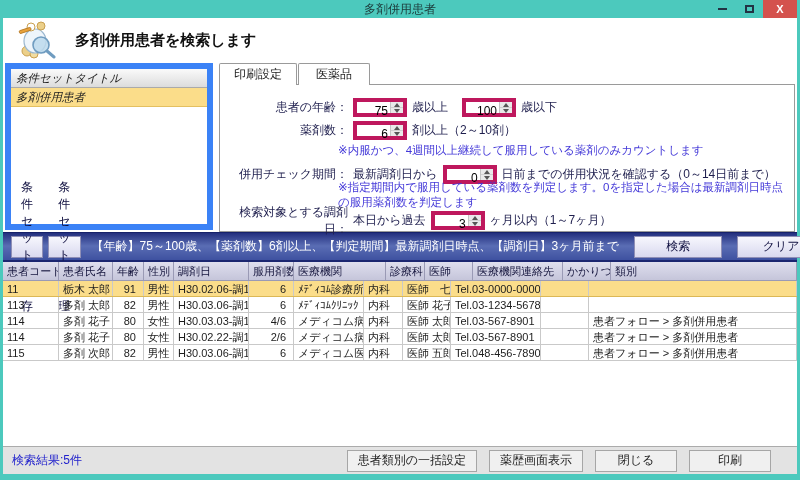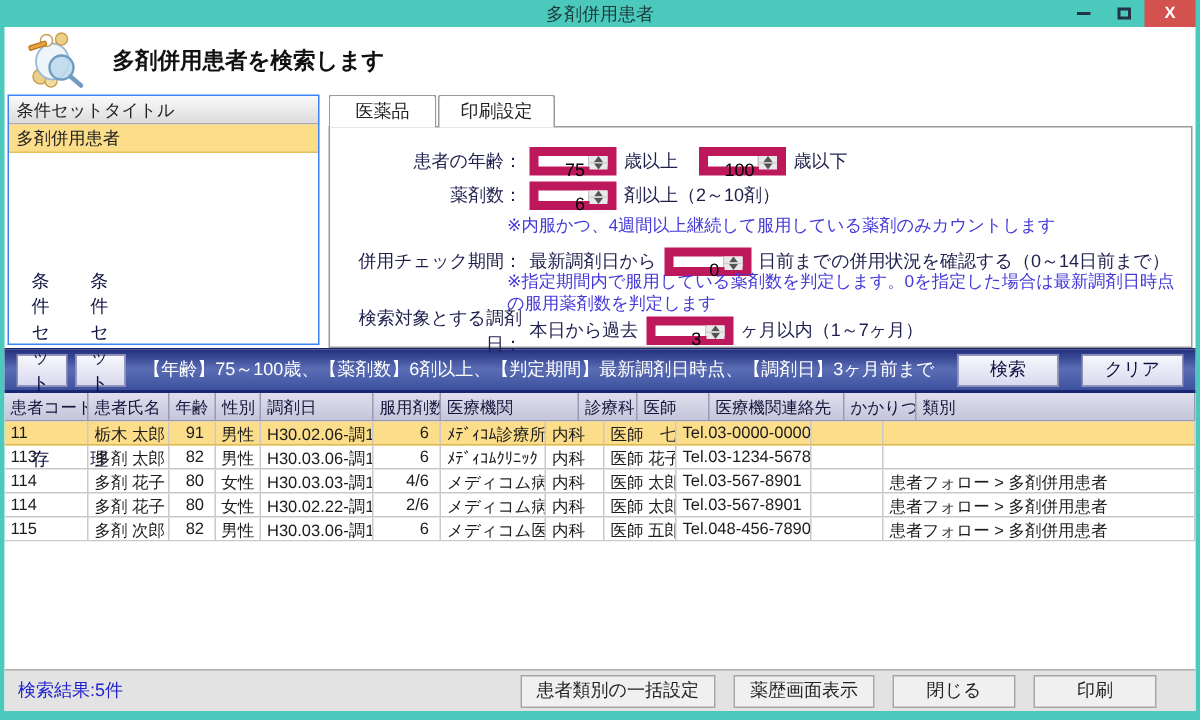--- a/index.html
+++ b/index.html
@@ -30,22 +30,22 @@
   .win-btn.close { width: 34px; background: #d4524d; color: #fff; font-size: 11px; font-weight: bold; }
   
   .content { width: 794px; height: 456px; background: #fff; display: flex; flex-direction: column; }
   .app-header { height: 44px; display: flex; align-items: center; padding-left: 14px; }
   .app-icon { width: 40px; height: 38px; margin-right: 18px; }
   .app-title { font-size: 15px; font-weight: bold; color: #111; }
   
   .main-row { height: 170px; display: flex; padding: 0 2px; }
   .cond-panel {
     width: 208px; height: 167px; margin-top: 1px;
-    border: 1px solid #3b82f6; background: #fff;
-    display: flex; flex-direction: column;
+    border: 6px solid #3b82f6; background: #fff;
+    display: flex; flex-direction: column; font-style: italic;
   }
   .cond-header {
     height: 19px; background: linear-gradient(#fafafa, #dcdcdc);
     border-bottom: 1px solid #aaa; font-size: 11.5px; color: #222;
     display: flex; align-items: center; padding-left: 5px;
   }
   .cond-item { height: 19px; font-size: 11.5px; color: #222; display: flex; align-items: center; padding-left: 5px; }
   .cond-item.selected { background: #fbdd8a; border-bottom: 1px solid #e4c060; }
   
   .right-area { flex: 1; margin-left: 6px; display: flex; flex-direction: column; }
@@ -60,42 +60,42 @@
   .tab.active { background: linear-gradient(#fdf2cd, #f3c14e); border-color: #c28f2c; }
   .form-panel {
     flex: 1; border: 1px solid #9a9a9a; margin-top: -1px; background: #fff;
     padding-top: 10px; position: relative; z-index: 1;
   }
   .frow { display: flex; align-items: center; height: 21px; margin-top: 2px; font-size: 12px; color: #1f1f4e; }
   .flabel { width: 128px; text-align: right; flex-shrink: 0; }
   .fnote { margin-left: 118px; height: 19px; display: flex; align-items: center; font-size: 11.5px; color: #4338d8; }
   .spin {
     display: inline-flex; align-items: stretch; height: 19px;
-    border: 6px solid #be185d; background: #fff; margin: 0 5px;
+    border: 4px solid #be185d; background: #fff; margin: 0 5px;
   }
   .spin .val { width: 33px; font-size: 12px; color: #000; text-align: right; padding: 2px 2px 0 0; }
   .spin .btns { display: flex; flex-direction: column; width: 13px; border-left: 1px solid #c4c4c4; }
   .spin .sb { flex: 1; display: flex; align-items: center; justify-content: center; background: #e9e9e9; }
   .spin .sb + .sb { border-top: 1px solid #cfcfcf; }
   .tri-up { width: 0; height: 0; border-left: 3px solid transparent; border-right: 3px solid transparent; border-bottom: 4px solid #555; }
   .tri-down { width: 0; height: 0; border-left: 3px solid transparent; border-right: 3px solid transparent; border-top: 4px solid #555; }
   
   .toolbar {
     height: 30px; display: flex; align-items: center; padding: 0 8px;
     background: linear-gradient(180deg, #232f7e 0%, #5a6db4 48%, #3e51a0 100%);
     border-top: 1px solid #16216a; border-bottom: 2px solid #1b2670;
   }
   .tb-btn {
     height: 22px; padding: 0 9px; margin-right: 5px;
     background: linear-gradient(#f7f7fd, #d9d9ef); border: 1px solid #8f8fb6;
     font-size: 12px; color: #101040; display: flex; align-items: center;
   }
   .tb-summary { color: #fff; font-size: 12px; margin-left: 6px; white-space: nowrap; }
   .tb-right { margin-left: auto; display: flex; }
-  .tb-btn.action { width: 68px; justify-content: center; margin-right: 0; margin-left: 15px; }
+  .tb-btn.action { width: 88px; justify-content: center; margin-right: 0; margin-left: 15px; }
   
   .table-area { height: 184px; display: flex; flex-direction: column; overflow: hidden; }
   .trow { display: flex; height: 16px; border-bottom: 1px solid #c9c9c9; font-size: 11px; color: #1c1c1c; flex-shrink: 0; }
   .trow.thead {
     height: 19px; background: linear-gradient(#dfdfee, #c5c5da);
     border-bottom: 1px solid #9a9ab5; color: #14143c; font-size: 11px;
   }
   .tcell {
     padding: 1px 4px 0 4px; border-right: 1px solid #c9c9c9;
     overflow: hidden; white-space: nowrap; display: flex; align-items: center;
@@ -156,22 +156,22 @@
     <div class="main-row">
       <div class="cond-panel">
         <div class="cond-header">条件セットタイトル</div>
         <div id="cond-list">
             <div class="cond-item selected">多剤併用患者</div>
           </div>
       </div>
 
       <div class="right-area">
         <div class="tabs-row" id="tabs-row">
+            <div class="tab">印刷設定</div>
             <div class="tab">医薬品</div>
-            <div class="tab">印刷設定</div>
           </div>
 
         <div class="form-panel">
           <div class="frow">
             <span class="flabel">患者の年齢：</span>
             <span class="spin">
               <span class="val">75</span>
               <span class="btns">
                   <span class="sb">
                     <span class="tri-up"></span>

